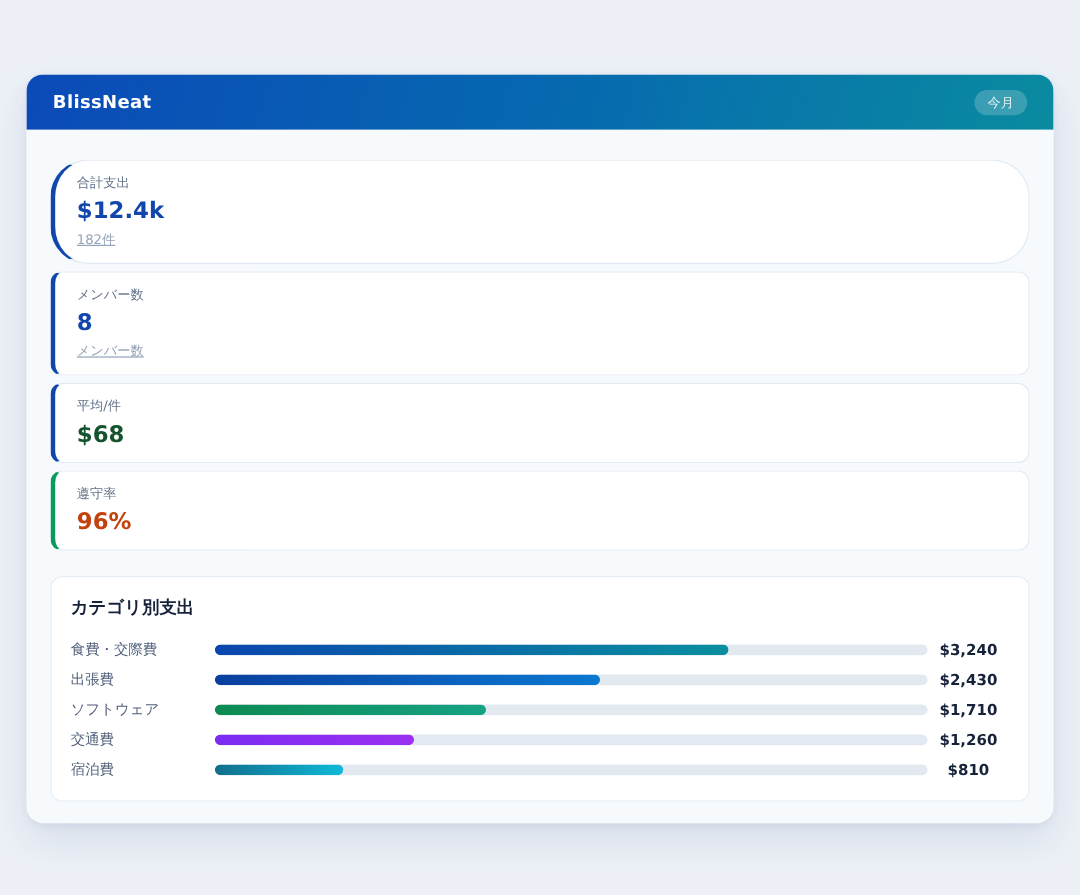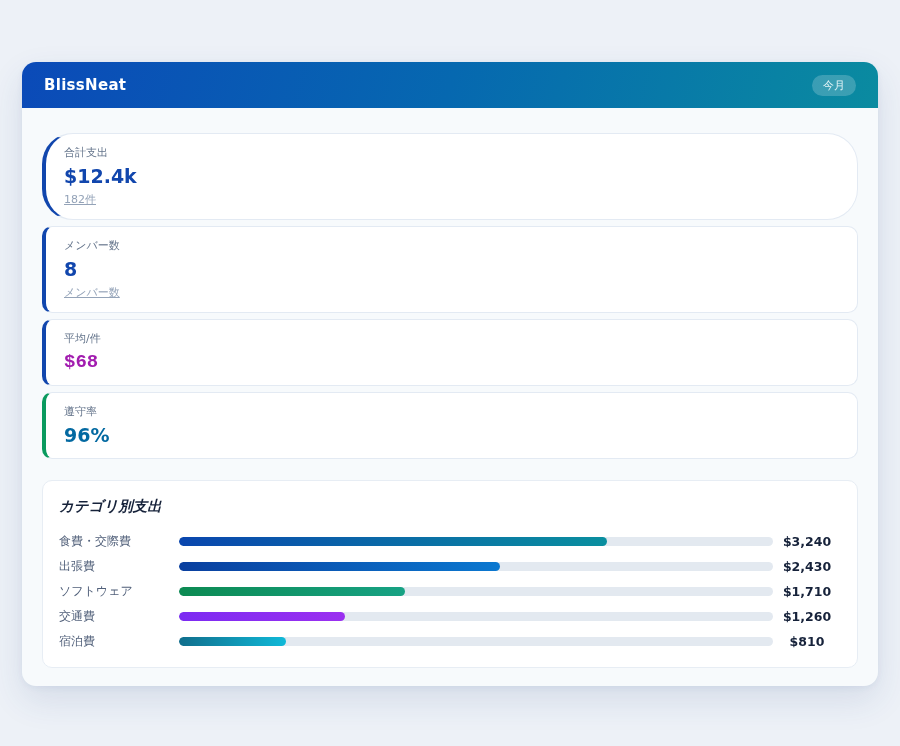--- a/index.html
+++ b/index.html
@@ -76,21 +76,20 @@
     border: 1px solid #e7edf4;
     border-radius: 10px;
     margin-top: 21px;
     padding: 16px 16px 13px 16px;
   }
   .category-title {
     font-size: 14.5px;
     font-weight: bold;
     color: #16223a;
     margin-bottom: 13px;
-    font-style: italic;
   }
   .cat-row {
     display: grid;
     grid-template-columns: 120px 1fr 68px;
     align-items: center;
     height: 25px;
   }
   .cat-label {
     font-size: 12px;
     color: #51607a;
@@ -130,27 +129,27 @@
   </div>
 
   <div class="stat-card" style="border-left-color: rgb(17, 70, 173);">
     <div class="stat-label">メンバー数</div>
     <div class="stat-value" style="color: rgb(17, 70, 173);">8</div>
     <div class="stat-sub">メンバー数</div>
   </div>
 
   <div class="stat-card" style="border-left-color: rgb(17, 70, 173);">
     <div class="stat-label">平均/件</div>
-    <div class="stat-value" style="color: #a21caf; font-family: Liberation Mono, monospace;">$68</div>
+    <div class="stat-value" style="color: #14532d;">$68</div>
 
   </div>
 
   <div class="stat-card" style="border-left-color: rgb(10, 154, 94);">
     <div class="stat-label">遵守率</div>
-    <div class="stat-value" style="color: #0369a1;">96%</div>
+    <div class="stat-value" style="color: #c2410c;">96%</div>
 
   </div>
 </div>
 
     <div class="category-card">
       <div class="category-title">カテゴリ別支出</div>
       <div id="rows-container">
   <div class="cat-row">
     <div class="cat-label">食費・交際費</div>
     <div class="bar-track">

